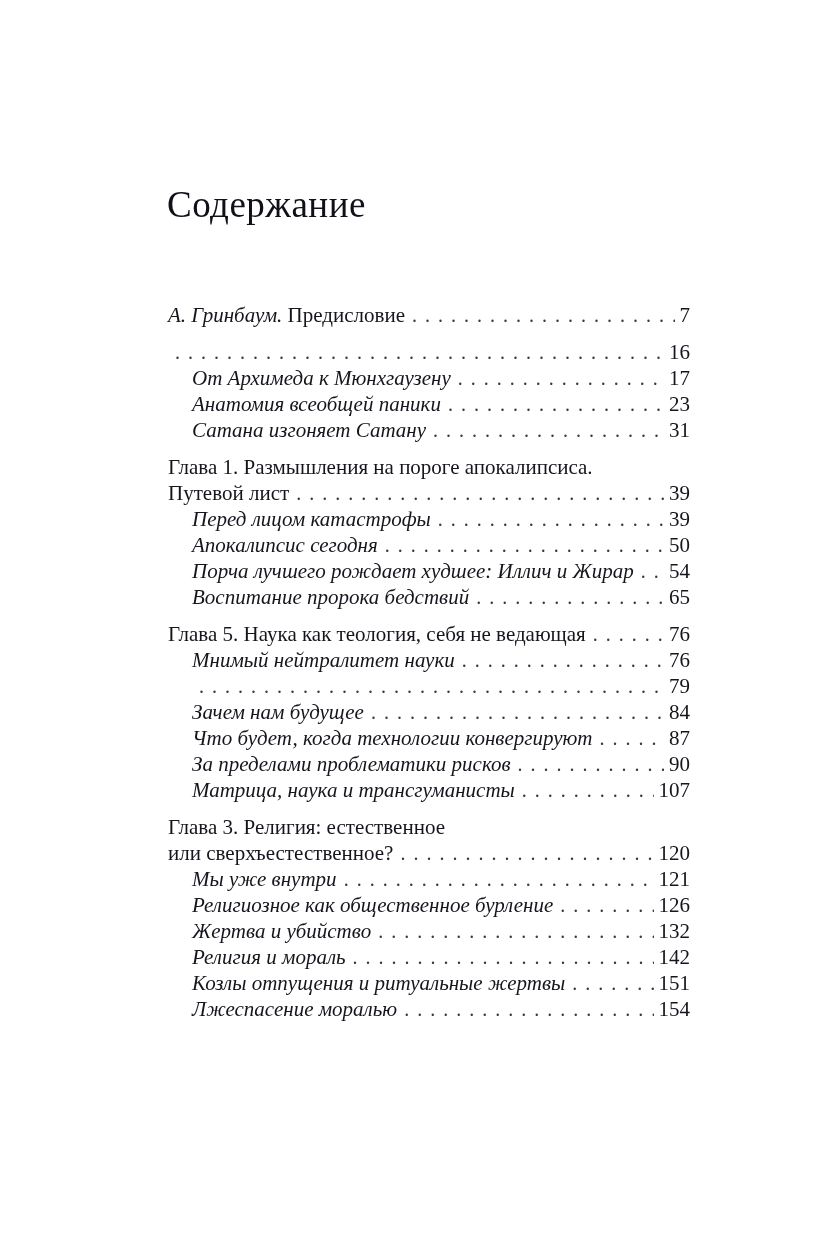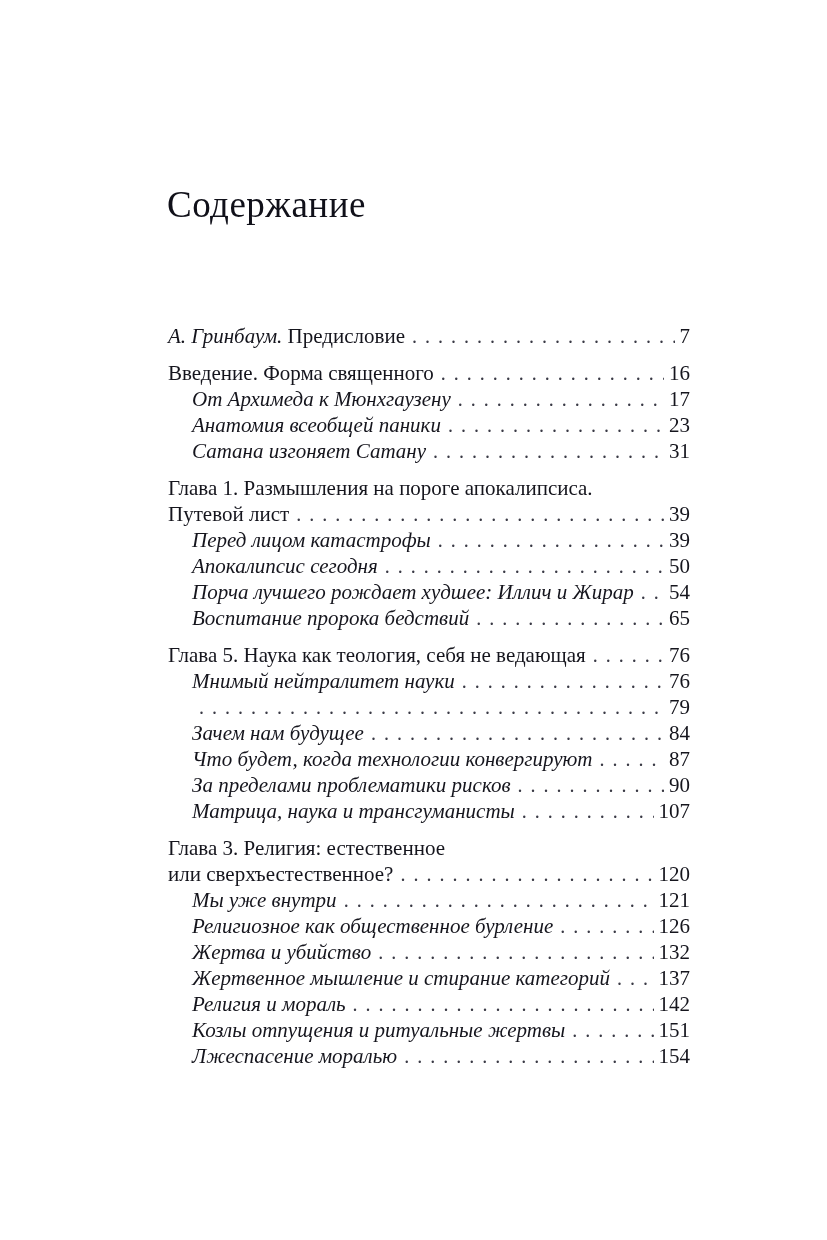--- a/index.html
+++ b/index.html
@@ -17,21 +17,21 @@
     position:absolute;
     left:167px;top:183px;
     margin:0;
     font-size:37px;
     font-weight:400;
     letter-spacing:0.5px;
     color:#101019;
   }
   .toc{
     position:absolute;
-    left:168px;top:323px;
+    left:168px;top:302px;
     width:522px;
     font-size:21px;
     line-height:26px;
   }
   .toc-entry{margin:0;}
   .group-start{margin-top:11px;}
   .level1 .line{padding-left:24px;}
   .italic{font-style:italic;}
   .line{display:flex;align-items:baseline;}
   .line1{white-space:nowrap;}
@@ -66,21 +66,20 @@
   <div class="toc" id="toc-entries">
       <div class="toc-entry level0">
         <div class="line">
           <span class="label"><span class="italic">А. Гринбаум.</span> <span> Предисловие</span></span>
           <span class="leader"></span>
           <span class="pagenum">7</span>
         </div>
       </div>
       <div class="toc-entry level0 group-start">
         <div class="line">
-          <span class="label">Введение. Форма священного</span>
           <span class="leader"></span>
           <span class="pagenum">16</span>
         </div>
       </div>
       <div class="toc-entry level1 italic">
         <div class="line">
           <span class="label">От Архимеда к Мюнхгаузену</span>
           <span class="leader"></span>
           <span class="pagenum">17</span>
         </div>
@@ -203,27 +202,20 @@
           <span class="label">Религиозное как общественное бурление</span>
           <span class="leader"></span>
           <span class="pagenum">126</span>
         </div>
       </div>
       <div class="toc-entry level1 italic">
         <div class="line">
           <span class="label">Жертва и убийство</span>
           <span class="leader"></span>
           <span class="pagenum">132</span>
-        </div>
-      </div>
-      <div class="toc-entry level1 italic">
-        <div class="line">
-          <span class="label">Жертвенное мышление и стирание категорий</span>
-          <span class="leader"></span>
-          <span class="pagenum">137</span>
         </div>
       </div>
       <div class="toc-entry level1 italic">
         <div class="line">
           <span class="label">Религия и мораль</span>
           <span class="leader"></span>
           <span class="pagenum">142</span>
         </div>
       </div>
       <div class="toc-entry level1 italic">

